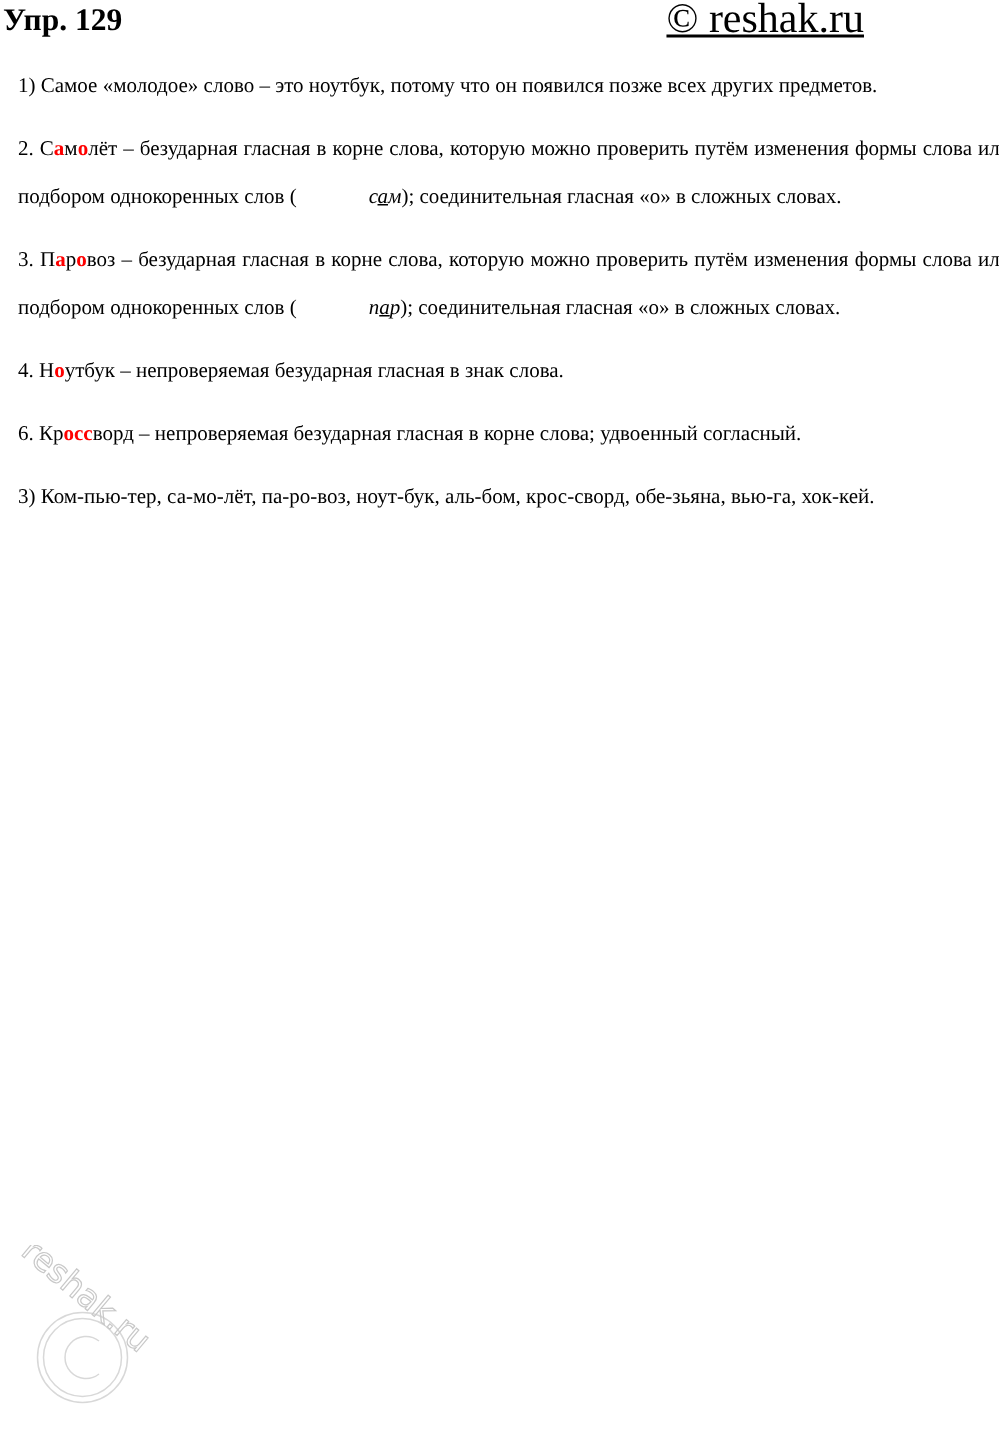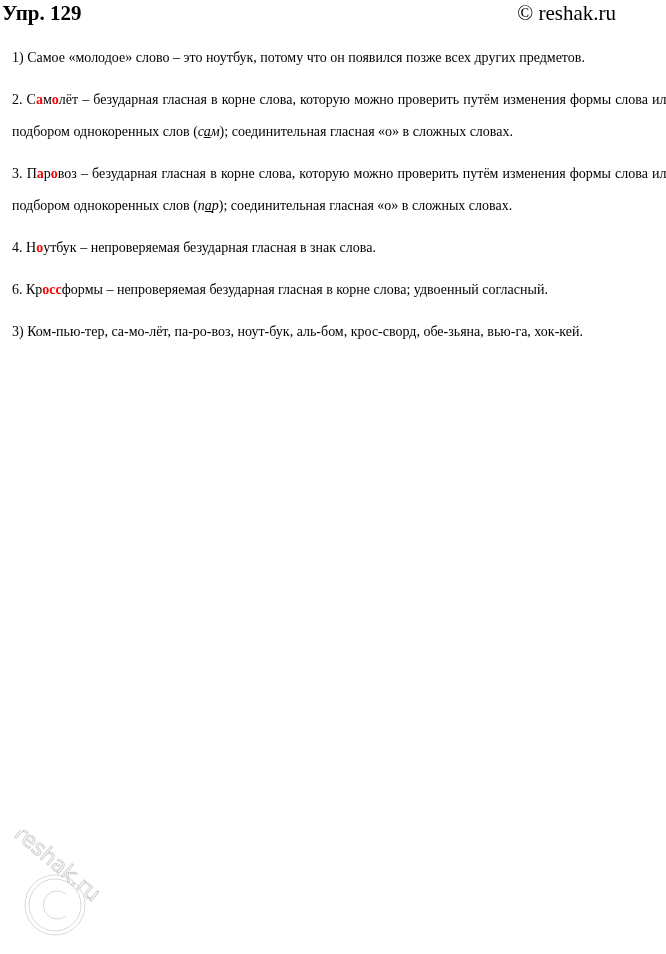--- a/index.html
+++ b/index.html
@@ -2,41 +2,41 @@
 <html><head>
   <meta charset="utf-8">
   <style>
     html, body { margin: 0; padding: 0; background: #ffffff; }
     body {
       width: 666px; height: 954px; position: relative; overflow: hidden;
       font-family: "Liberation Serif", "DejaVu Serif", serif;
       color: #000000;
     }
     .header {
-      position: absolute; left: 0; top: 0; width: 578px; height: 30px; padding-left: 40px;
+      position: absolute; left: 0; top: 0; width: 578px; height: 30px;
     }
     .title {
       position: absolute; left: 2px; top: 0px;
       font-weight: bold; font-size: 21px; line-height: 26px;
     }
     .copyright {
       position: absolute; right: 2px; top: 0px;
-      font-size: 21px; line-height: 26px;
+      font-size: 28px; line-height: 26px; text-decoration: underline;
     }
     .content {
       position: absolute; left: 12px; top: 42px; width: 662px;
       font-size: 14px; line-height: 32px;
     }
     .para {
       margin: 0 0 10px 0;
       text-align: justify;
       text-align-last: left;
     }
     .hl { color: #ff0000; font-weight: bold; }
-    .ex { font-style: italic; }
+    .ex { font-style: italic; margin-left: 48px; }
     .ex .u { text-decoration: underline; }
     .watermark {
       position: absolute; left: 0px; top: 830px; width: 120px; height: 120px;
       pointer-events: none;
     }
   </style>
 </head>
 <body>
 
 <div class="header">
@@ -48,21 +48,21 @@
   <p class="para">1) Самое «молодое» слово – это ноутбук, потому что он появился позже всех других предметов.</p>
 
 
   <p class="para"><span>2. </span><span><span>С</span><span class="hl">а</span><span>м</span><span class="hl">о</span><span>лёт</span></span><span> – безударная гласная в корне слова, которую можно проверить путём изменения формы слова или подбором однокоренных слов (</span><span class="ex"><span>с</span><span class="u">а</span><span>м</span></span><span>); соединительная гласная «о» в сложных словах.</span></p>
 
   <p class="para"><span>3. </span><span><span>П</span><span class="hl">а</span><span>р</span><span class="hl">о</span><span>воз</span></span><span> – безударная гласная в корне слова, которую можно проверить путём изменения формы слова или подбором однокоренных слов (</span><span class="ex"><span>п</span><span class="u">а</span><span>р</span></span><span>); соединительная гласная «о» в сложных словах.</span></p>
 
   <p class="para"><span>4. </span><span><span>Н</span><span class="hl">о</span><span>утбук</span></span><span> – непроверяемая безударная гласная в знак слова.</span></p>
 
 
-  <p class="para"><span>6. </span><span><span>Кр</span><span class="hl">осс</span><span>формы</span></span><span> – непроверяемая безударная гласная в корне слова; удвоенный согласный.</span></p>
+  <p class="para"><span>6. </span><span><span>Кр</span><span class="hl">осс</span><span>ворд</span></span><span> – непроверяемая безударная гласная в корне слова; удвоенный согласный.</span></p>
 
 
 
 
   <p class="para">3) Ком-пью-тер, са-мо-лёт, па-ро-воз, ноут-бук, аль-бом, крос-сворд, обе-зьяна, вью-га, хок-кей.</p>
 </div>
 
 <svg class="watermark" viewBox="0 0 120 120">
   <g fill="none" stroke="#c8c8c8" stroke-width="1" opacity="0.7">
     <circle cx="55" cy="75" r="30"></circle>

